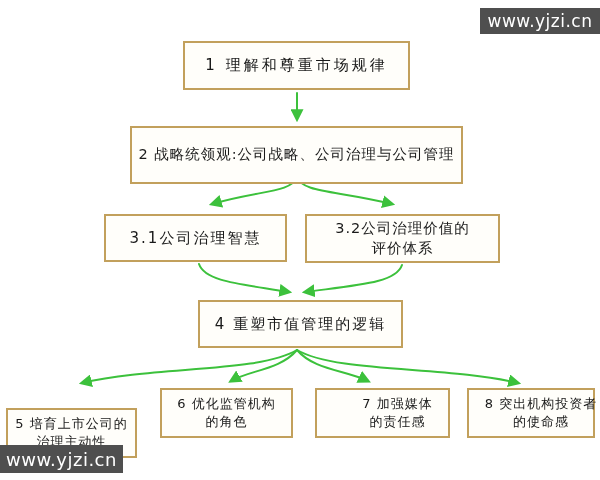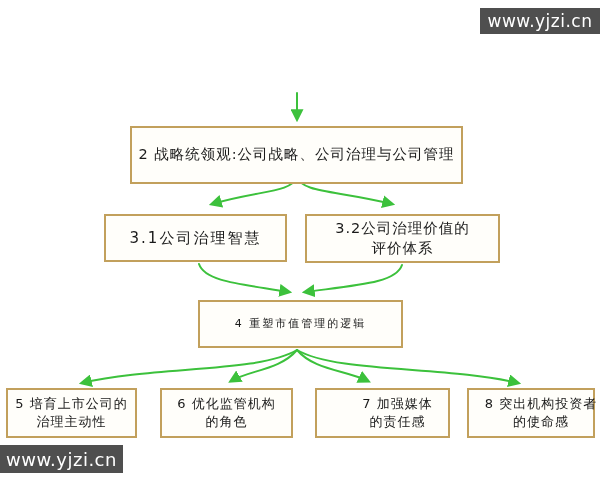--- a/index.html
+++ b/index.html
@@ -12,22 +12,22 @@
     position:absolute;box-sizing:border-box;
     border:2px solid #c2a05c;background:#fffefa;color:#1a1a1a;
     display:flex;flex-direction:column;align-items:center;justify-content:center;
     text-align:center;line-height:1.35;
   }
   .node .line{display:block;white-space:nowrap;}
   .n1{left:183px;top:41px;width:227px;height:49px;font-size:15px;letter-spacing:3px;}
   .n2{left:130px;top:126px;width:333px;height:58px;font-size:14.5px;letter-spacing:1px;}
   .n31{left:104px;top:214px;width:183px;height:48px;font-size:15px;letter-spacing:2px;}
   .n32{left:305px;top:214px;width:195px;height:49px;font-size:14.5px;letter-spacing:1px;}
-  .n4{left:198px;top:300px;width:205px;height:48px;font-size:11px;letter-spacing:2px;}
-  .n5{left:6px;top:388px;width:131px;height:50px;font-size:13px;letter-spacing:1px;}
+  .n4{left:198px;top:300px;width:205px;height:48px;font-size:15px;letter-spacing:2px;}
+  .n5{left:6px;top:408px;width:131px;height:50px;font-size:13px;letter-spacing:1px;}
   .n6{left:160px;top:388px;width:133px;height:50px;font-size:13px;letter-spacing:1px;}
   .n7{left:315px;top:388px;width:135px;height:50px;font-size:13px;letter-spacing:1px;padding-left:30px;}
   .n8{left:467px;top:388px;width:128px;height:50px;font-size:13px;letter-spacing:1px;padding-left:20px;}
   .watermark{
     position:absolute;background:#4f4f4f;color:#ffffff;
     display:flex;align-items:center;justify-content:center;
     font-size:17px;letter-spacing:0.5px;
   }
   .wm-top{left:480px;top:8px;width:120px;height:26px;}
   .wm-bottom{left:0px;top:445px;width:123px;height:28px;font-size:18px;}
@@ -49,20 +49,23 @@
       <path marker-end="url(#ah)" d="M297,177 C303,193 334,190 392,204"></path>
       <path marker-end="url(#ah)" d="M199,264 C205,282 242,284 289,292"></path>
       <path marker-end="url(#ah)" d="M402,265 C396,283 358,285 305,292"></path>
       <path marker-end="url(#ah)" d="M297,350 C258,373 155,366 82,383"></path>
       <path marker-end="url(#ah)" d="M297,350 C280,370 250,370 231,381"></path>
       <path marker-end="url(#ah)" d="M297,350 C314,370 345,370 368,381"></path>
       <path marker-end="url(#ah)" d="M297,350 C336,373 447,366 518,383"></path>
     </g>
   </svg>
 
+  <div class="node n1">
+    <span class="line">1 理解和尊重市场规律</span>
+  </div>
 
   <div class="node n2">
     <span class="line">2 战略统领观:公司战略、公司治理与公司管理</span>
   </div>
 
   <div class="node n31">
     <span class="line">3.1公司治理智慧</span>
   </div>
 
   <div class="node n32">

